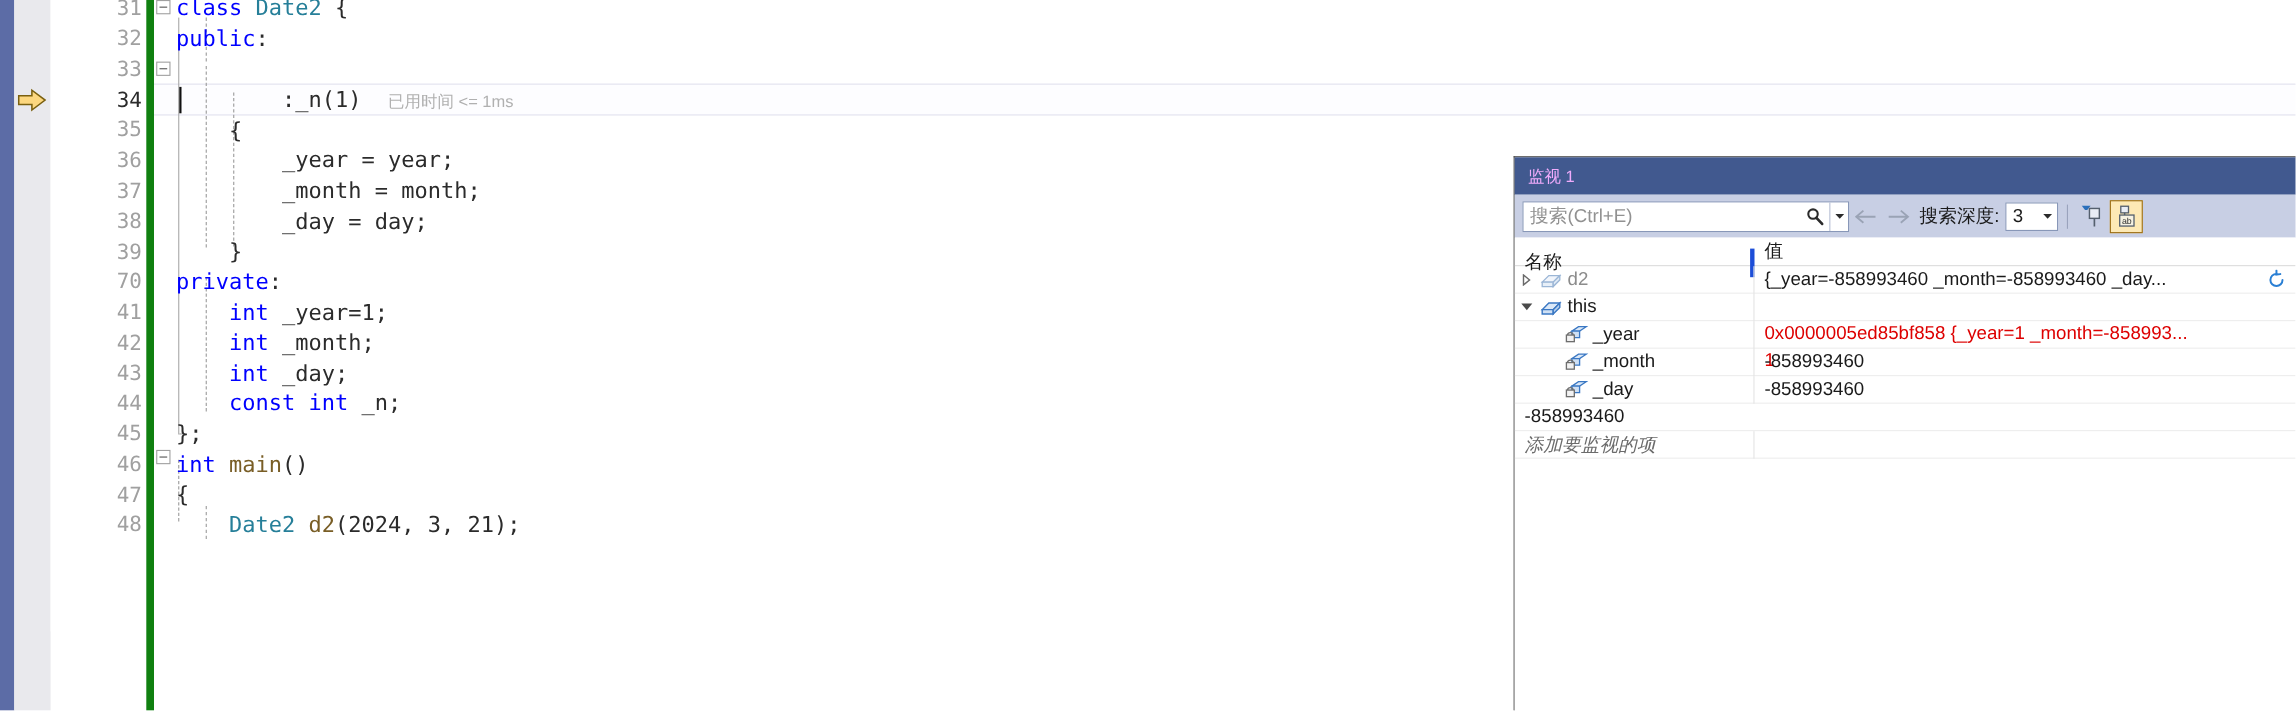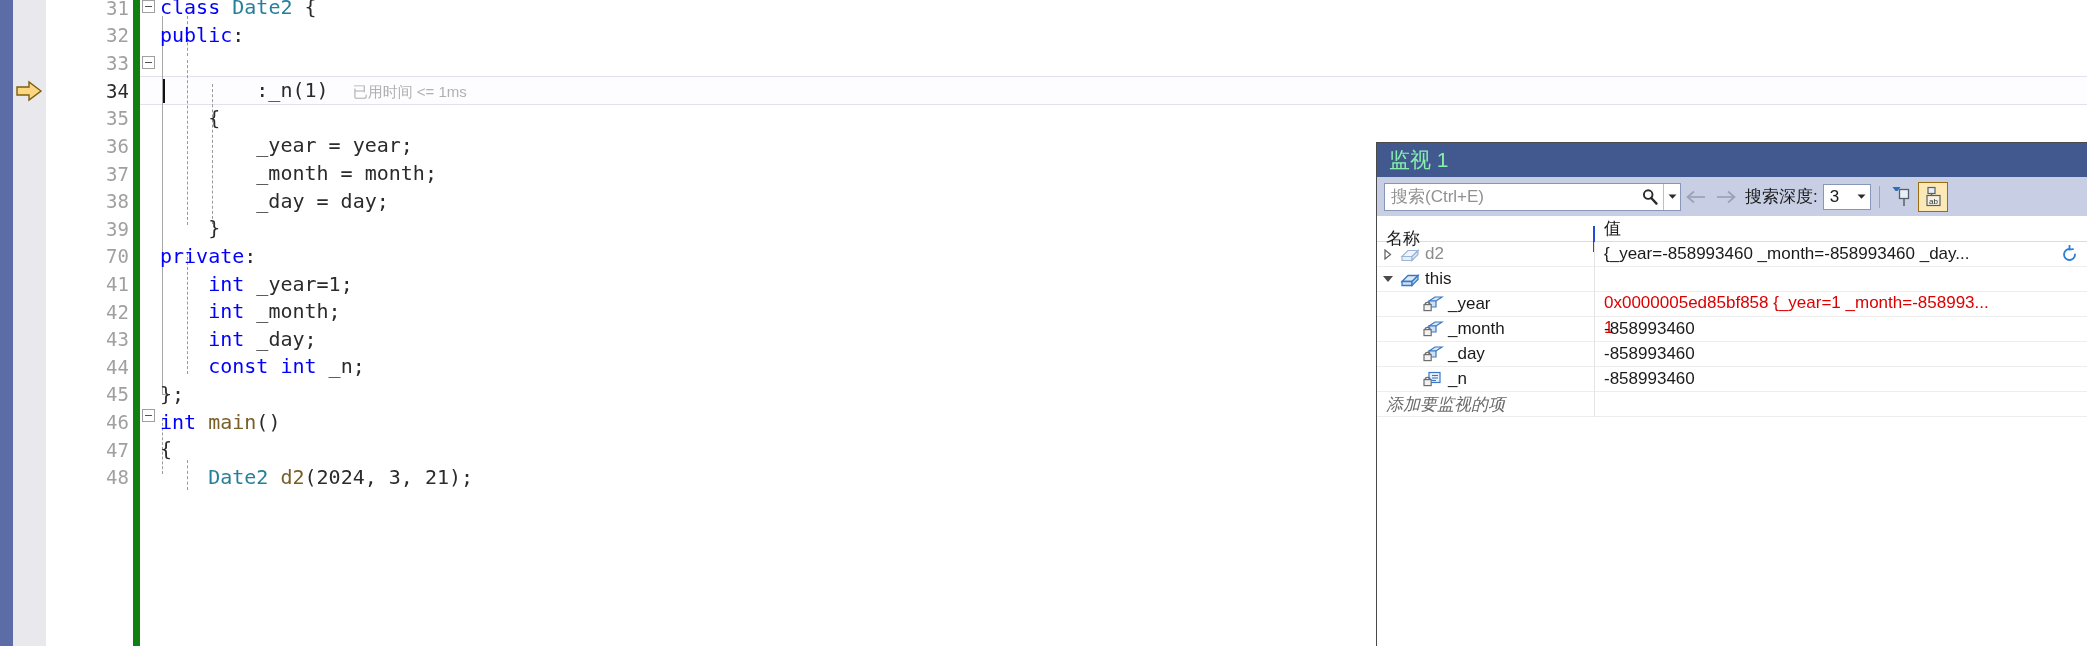--- a/index.html
+++ b/index.html
@@ -171,25 +171,25 @@
     border: 1px solid #4a4a4a;
     border-right: none;
     border-bottom: none;
     display: flex;
     flex-direction: column;
   }
 
   .watch-title {
     height: 34px;
     background: #41598f;
-    color: #86efac;
+    color: #f0abfc;
     display: flex;
     align-items: center;
     padding-left: 12px;
-    font-size: 21px;
+    font-size: 15px;
     font-family: "Liberation Sans", sans-serif;
     flex: 0 0 auto;
   }
 
   .watch-toolbar {
     height: 39px;
     background: #c8cfe4;
     display: flex;
     align-items: center;
     padding: 0 5px;
@@ -299,21 +299,21 @@
   .grid-head .col-name,
   .grid-head .col-value {
     font-size: 17px;
     color: #1a1a1a;
     padding-left: 9px;
     height: 26px;
     line-height: 26px;
   }
   .col-name  { width: 218px; flex: 0 0 218px; }
   .col-value { flex: 1; }
-  .grid-head .col-name { border-right: 2px solid #1d4ed8; margin-top: 20px; }
+  .grid-head .col-name { border-right: 4px solid #1d4ed8; margin-top: 20px; }
 
   .grid-row {
     display: flex;
     height: 25px;
     border-bottom: 1px solid #ededed;
     align-items: center;
   }
   .cell-name {
     width: 218px; flex: 0 0 218px;
     height: 25px;
@@ -629,34 +629,20 @@
             </svg>
           </span>
           <span class="nm">_day</span>
         </div>
         <div class="cell-value">
           <span>-858993460</span>
         </div>
       </div>
 
       <div class="grid-row">
-        <div class="cell-name">
-          <span class="expander indent-1"></span>
-          <span class="row-icon">
-            <svg width="22" height="18" viewBox="0 0 22 18">
-              <rect x="7" y="2.5" width="11" height="10" fill="#eaf1fa" stroke="#3b78c3" stroke-width="1.2"></rect>
-              <line x1="10" y1="5.5" x2="16" y2="5.5" stroke="#3b78c3" stroke-width="1.1"></line>
-              <line x1="10" y1="8" x2="16" y2="8" stroke="#3b78c3" stroke-width="1.1"></line>
-              <line x1="10" y1="10.5" x2="14" y2="10.5" stroke="#3b78c3" stroke-width="1.1"></line>
-              <path d="M3,10 a2.6,2.6 0 0 1 5.2,0" fill="none" stroke="#6e6e6e" stroke-width="1.3"></path>
-              <rect x="2" y="9.6" width="7.2" height="6" fill="#f2f2f2" stroke="#6e6e6e" stroke-width="1.2"></rect>
-            </svg>
-          </span>
-          <span class="nm">_n</span>
-        </div>
         <div class="cell-value">
           <span>-858993460</span>
         </div>
       </div>
 
       <div class="add-row">
         <div class="cell-name">
           <span class="add-placeholder">添加要监视的项</span>
         </div>
         <div class="cell-value"></div>

